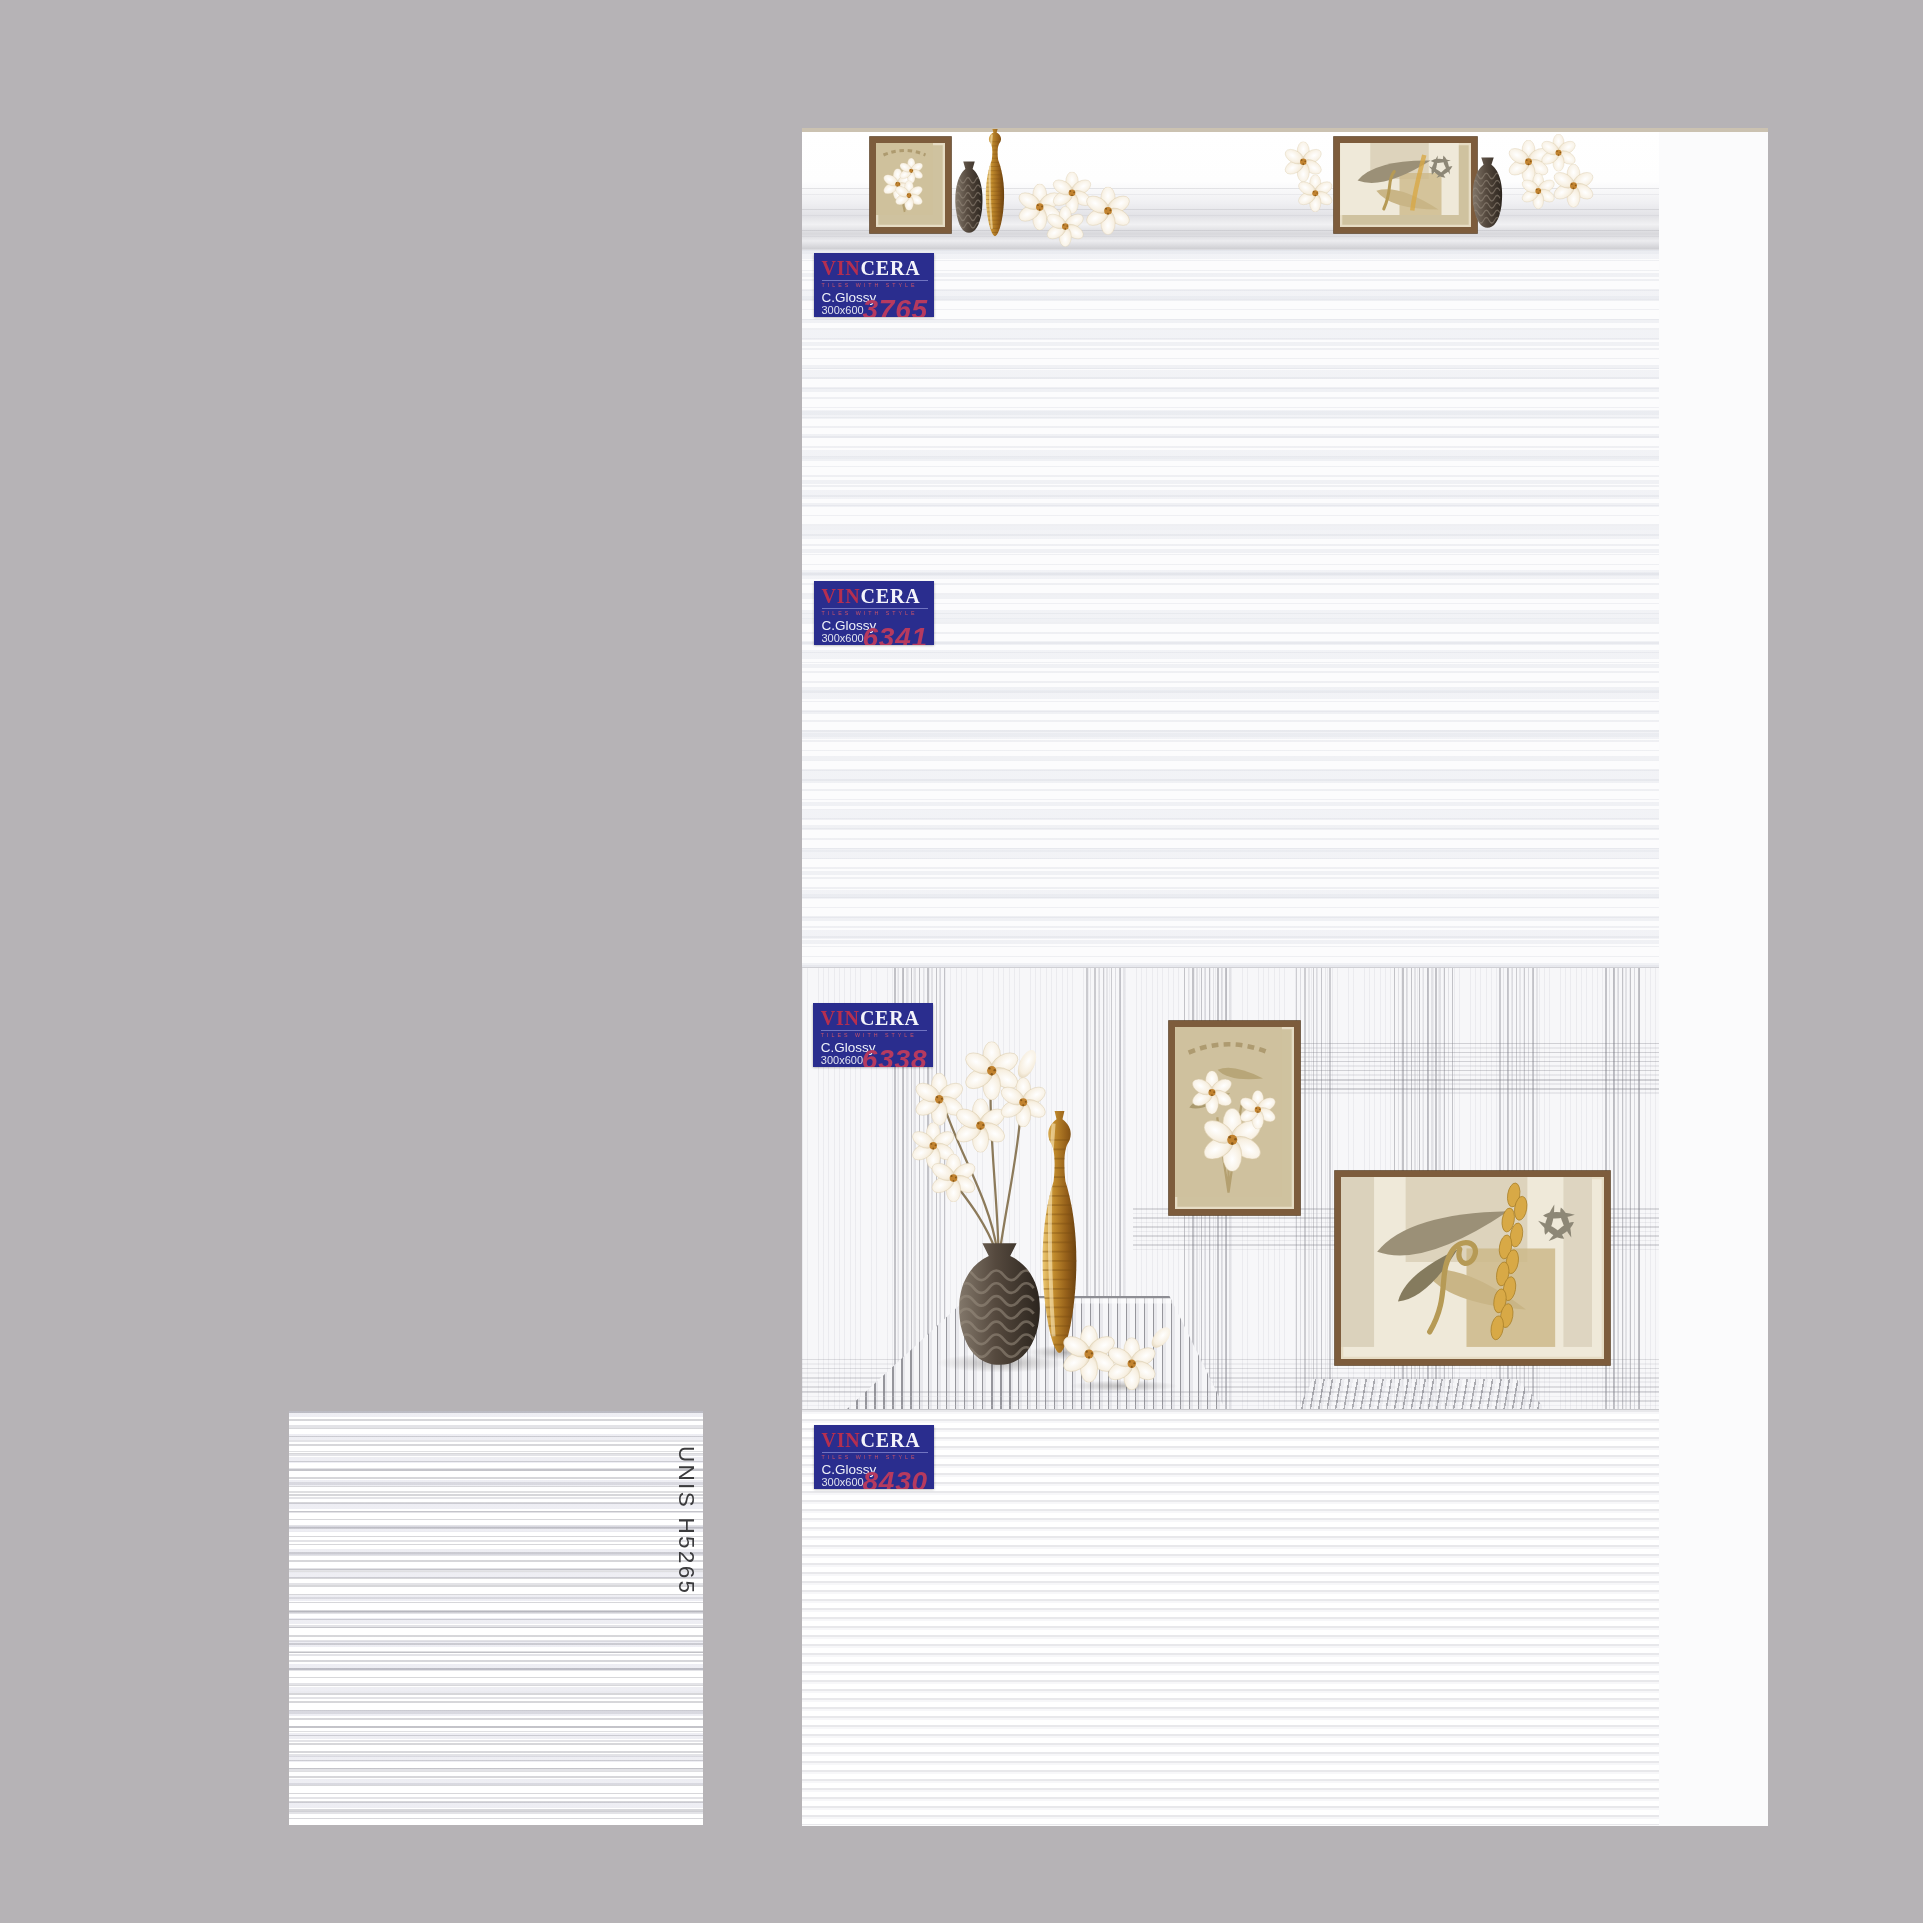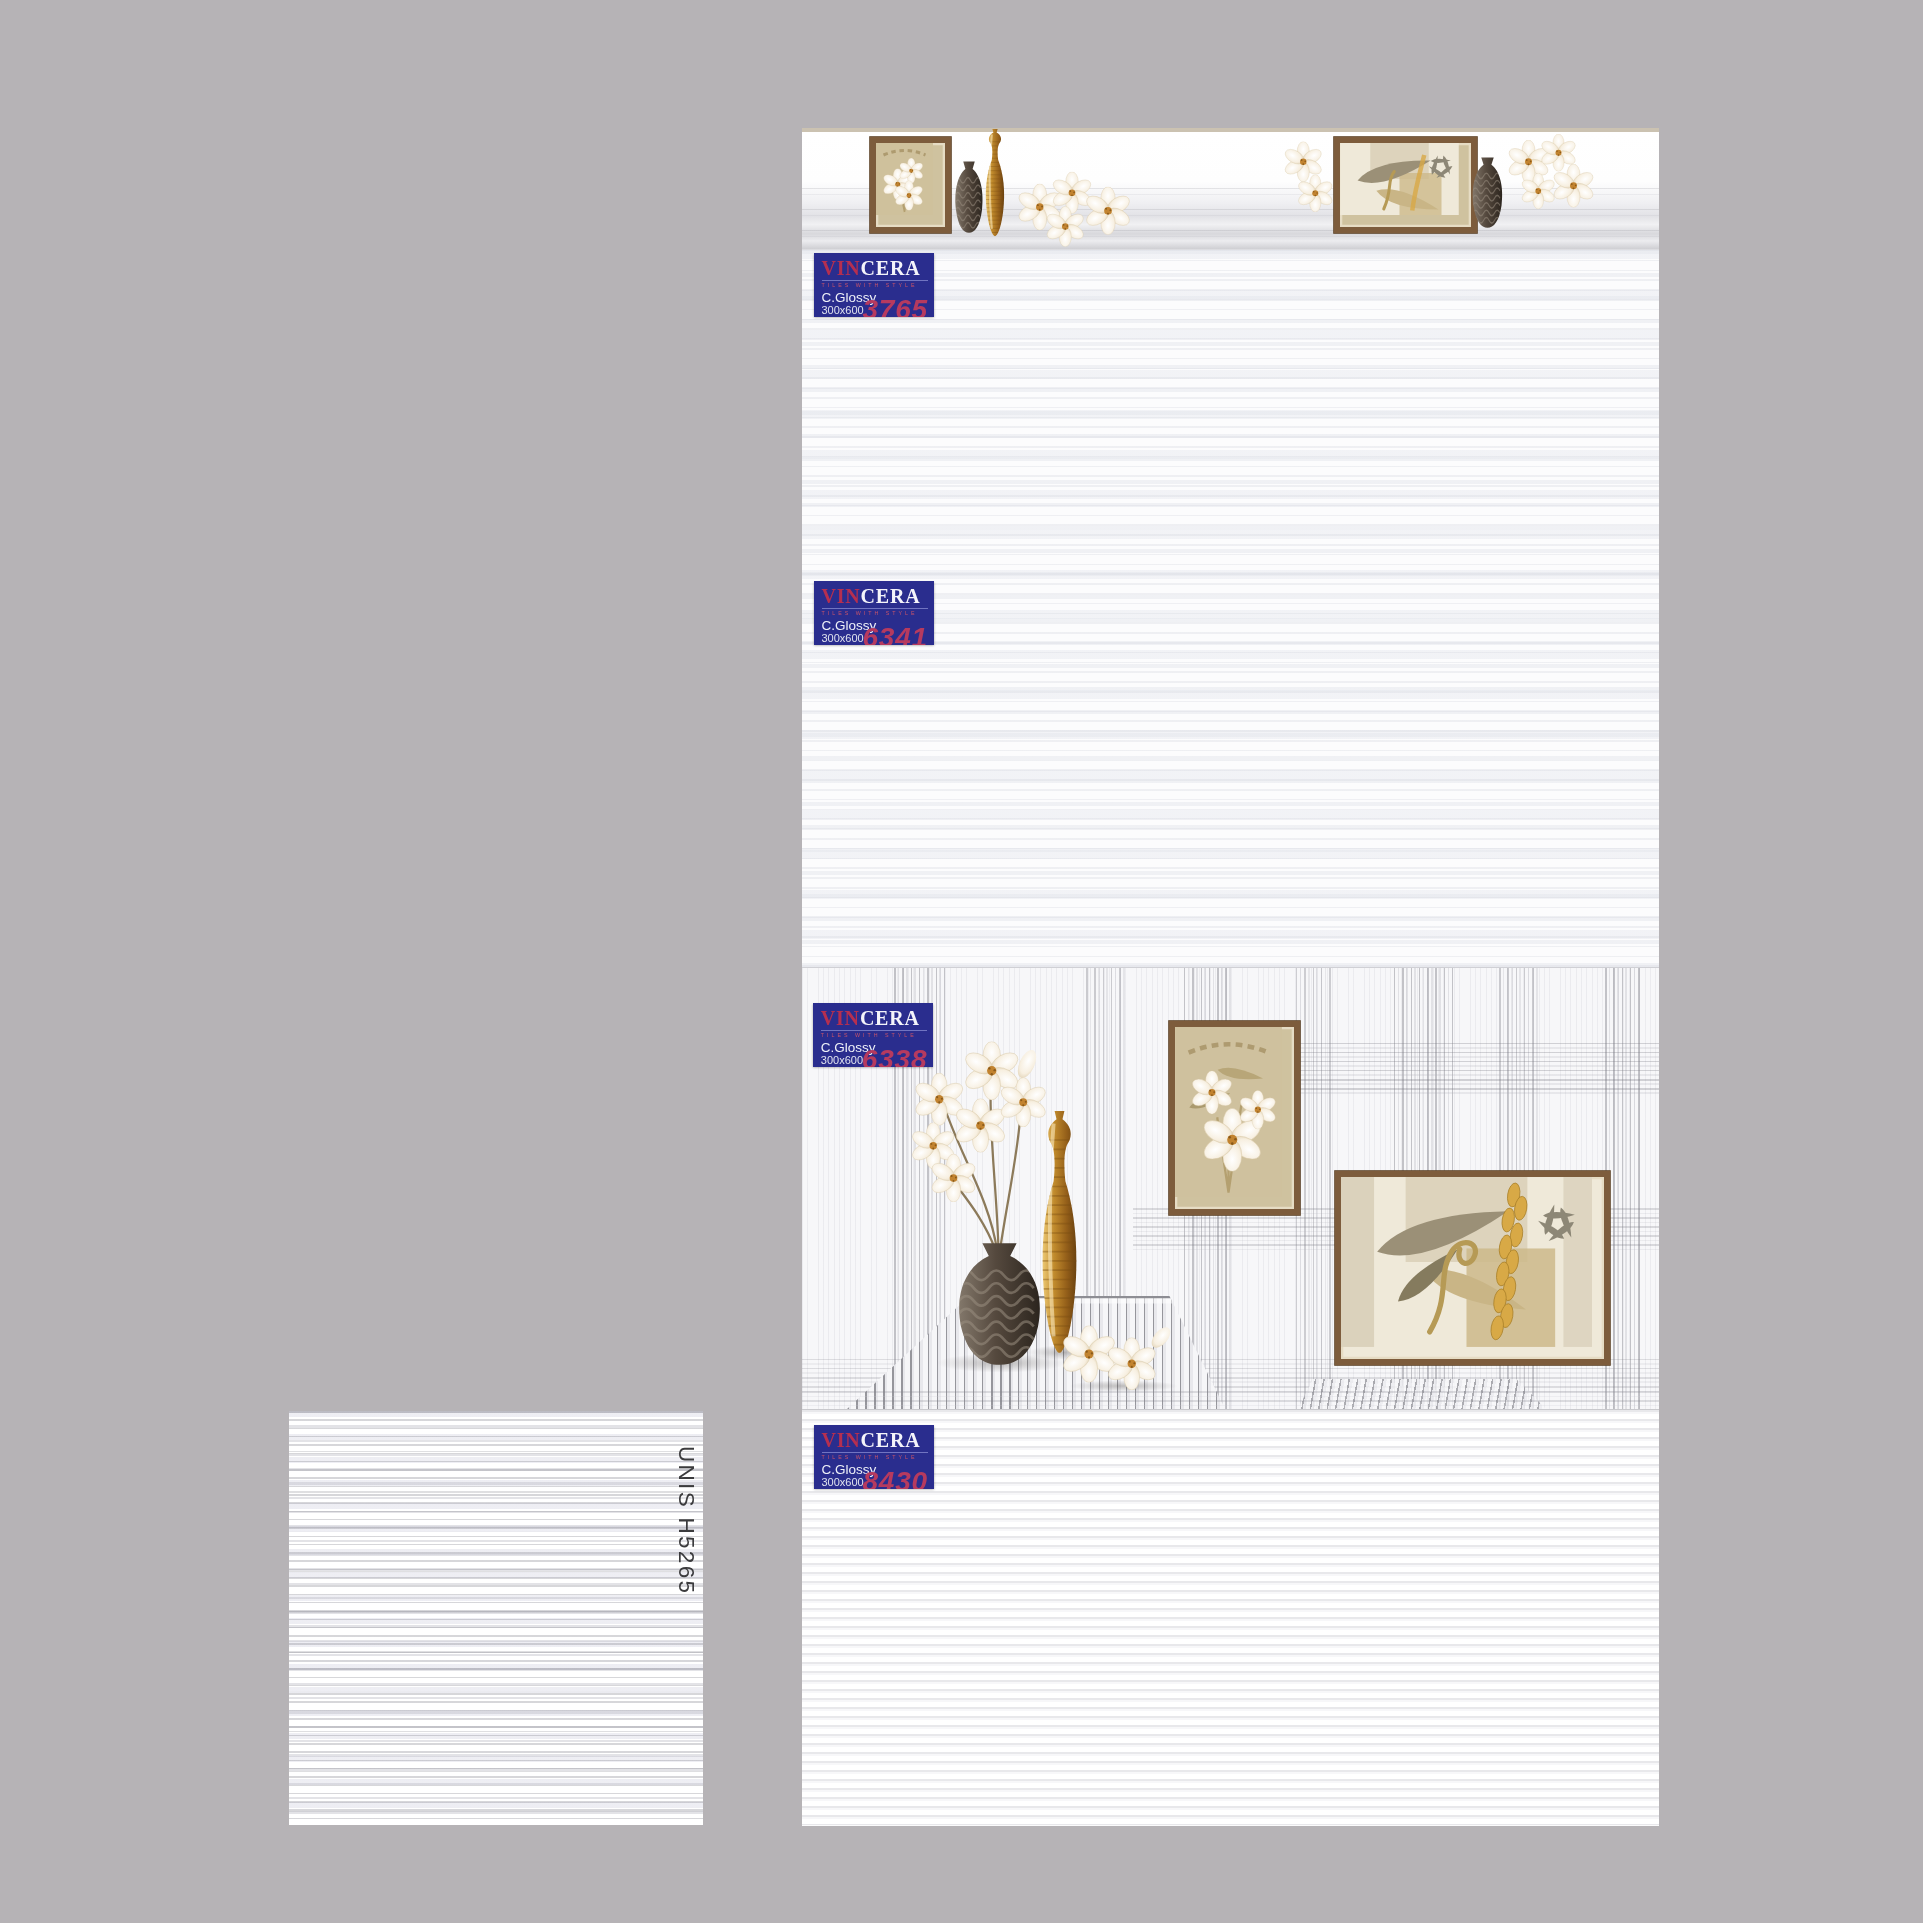--- a/index.html
+++ b/index.html
@@ -11,21 +11,21 @@
   .swatch{left:289px;top:1411px;width:414px;height:414px;background-color:#ffffff;
     background-image:
       repeating-linear-gradient(180deg, rgba(130,130,140,0.32) 0 1.5px, rgba(0,0,0,0) 1.5px 8.3px),
       repeating-linear-gradient(180deg, rgba(185,185,195,0.40) 0 2.3px, rgba(0,0,0,0) 2.3px 14.3px),
       repeating-linear-gradient(180deg, rgba(236,236,242,0.90) 0 6px, rgba(0,0,0,0) 6px 23px),
       repeating-linear-gradient(180deg, rgba(110,110,120,0.22) 0 1.5px, rgba(0,0,0,0) 1.5px 40px);}
   .swatch-label{top:35px;right:4.5px;writing-mode:vertical-rl;font-size:22.5px;letter-spacing:2.3px;
     color:#3b3b3d;}
 
   
-  .panel{left:802px;top:128px;width:857px;height:1698px;background:#fbfbfc;
+  .panel{left:802px;top:128px;width:966px;height:1698px;background:#fbfbfc;
     border-top:4.5px solid #cbc2b1;box-sizing:border-box;}
 
   
   .decor-strip{left:0;top:0;width:857px;height:117px;
     background:linear-gradient(180deg,#ffffff 0%,#fefefe 42%,#f0f0f3 60%,#e2e2e6 72%,#f1f1f3 79%,#d8d8dc 87%,#ececef 93%,#cfcfd3 100%);}
   .shelf-lines{left:0;bottom:0;width:100%;height:64%;opacity:.75;
     background:repeating-linear-gradient(180deg, rgba(0,0,0,0) 0 3.8px, rgba(140,140,150,0.28) 3.8px 4.5px, rgba(0,0,0,0) 4.5px 9.8px, rgba(170,170,180,0.20) 9.8px 10.5px);}
 
   
   .frame{border:6px solid #7d5c3c;box-shadow:0 0 0 0.8px #5d4227, inset 0 0 0 2.3px #e6dcc4;

